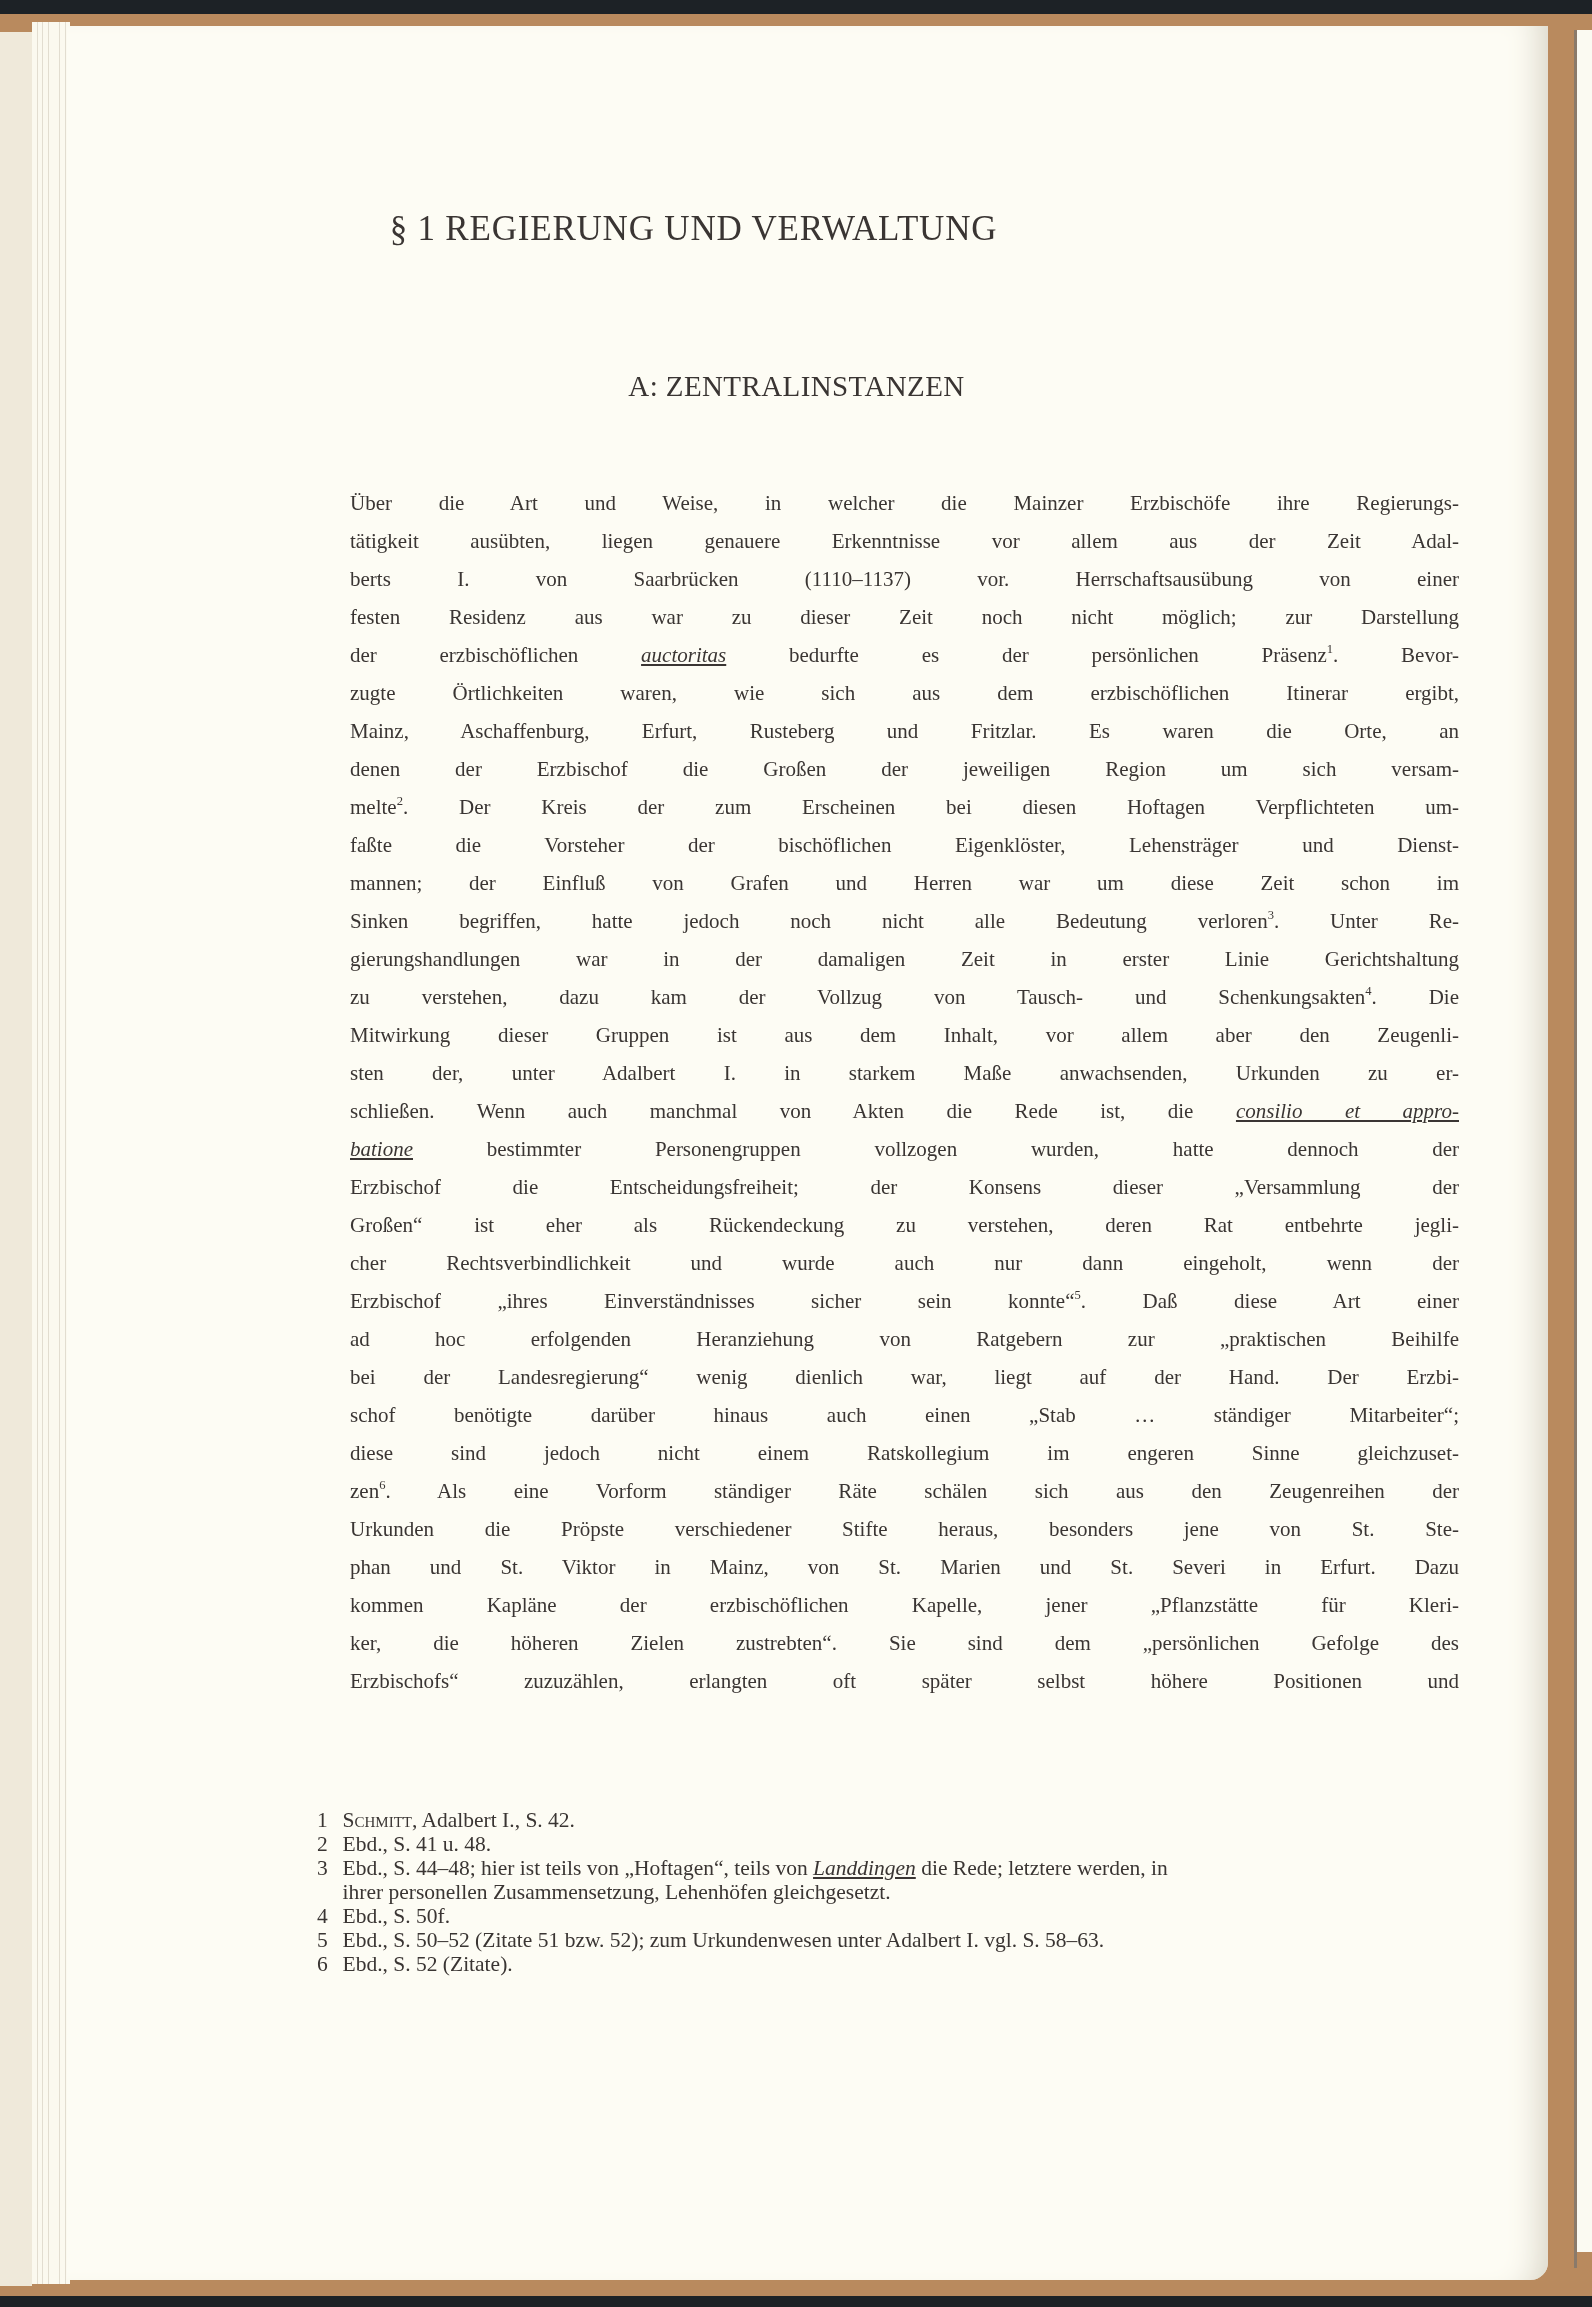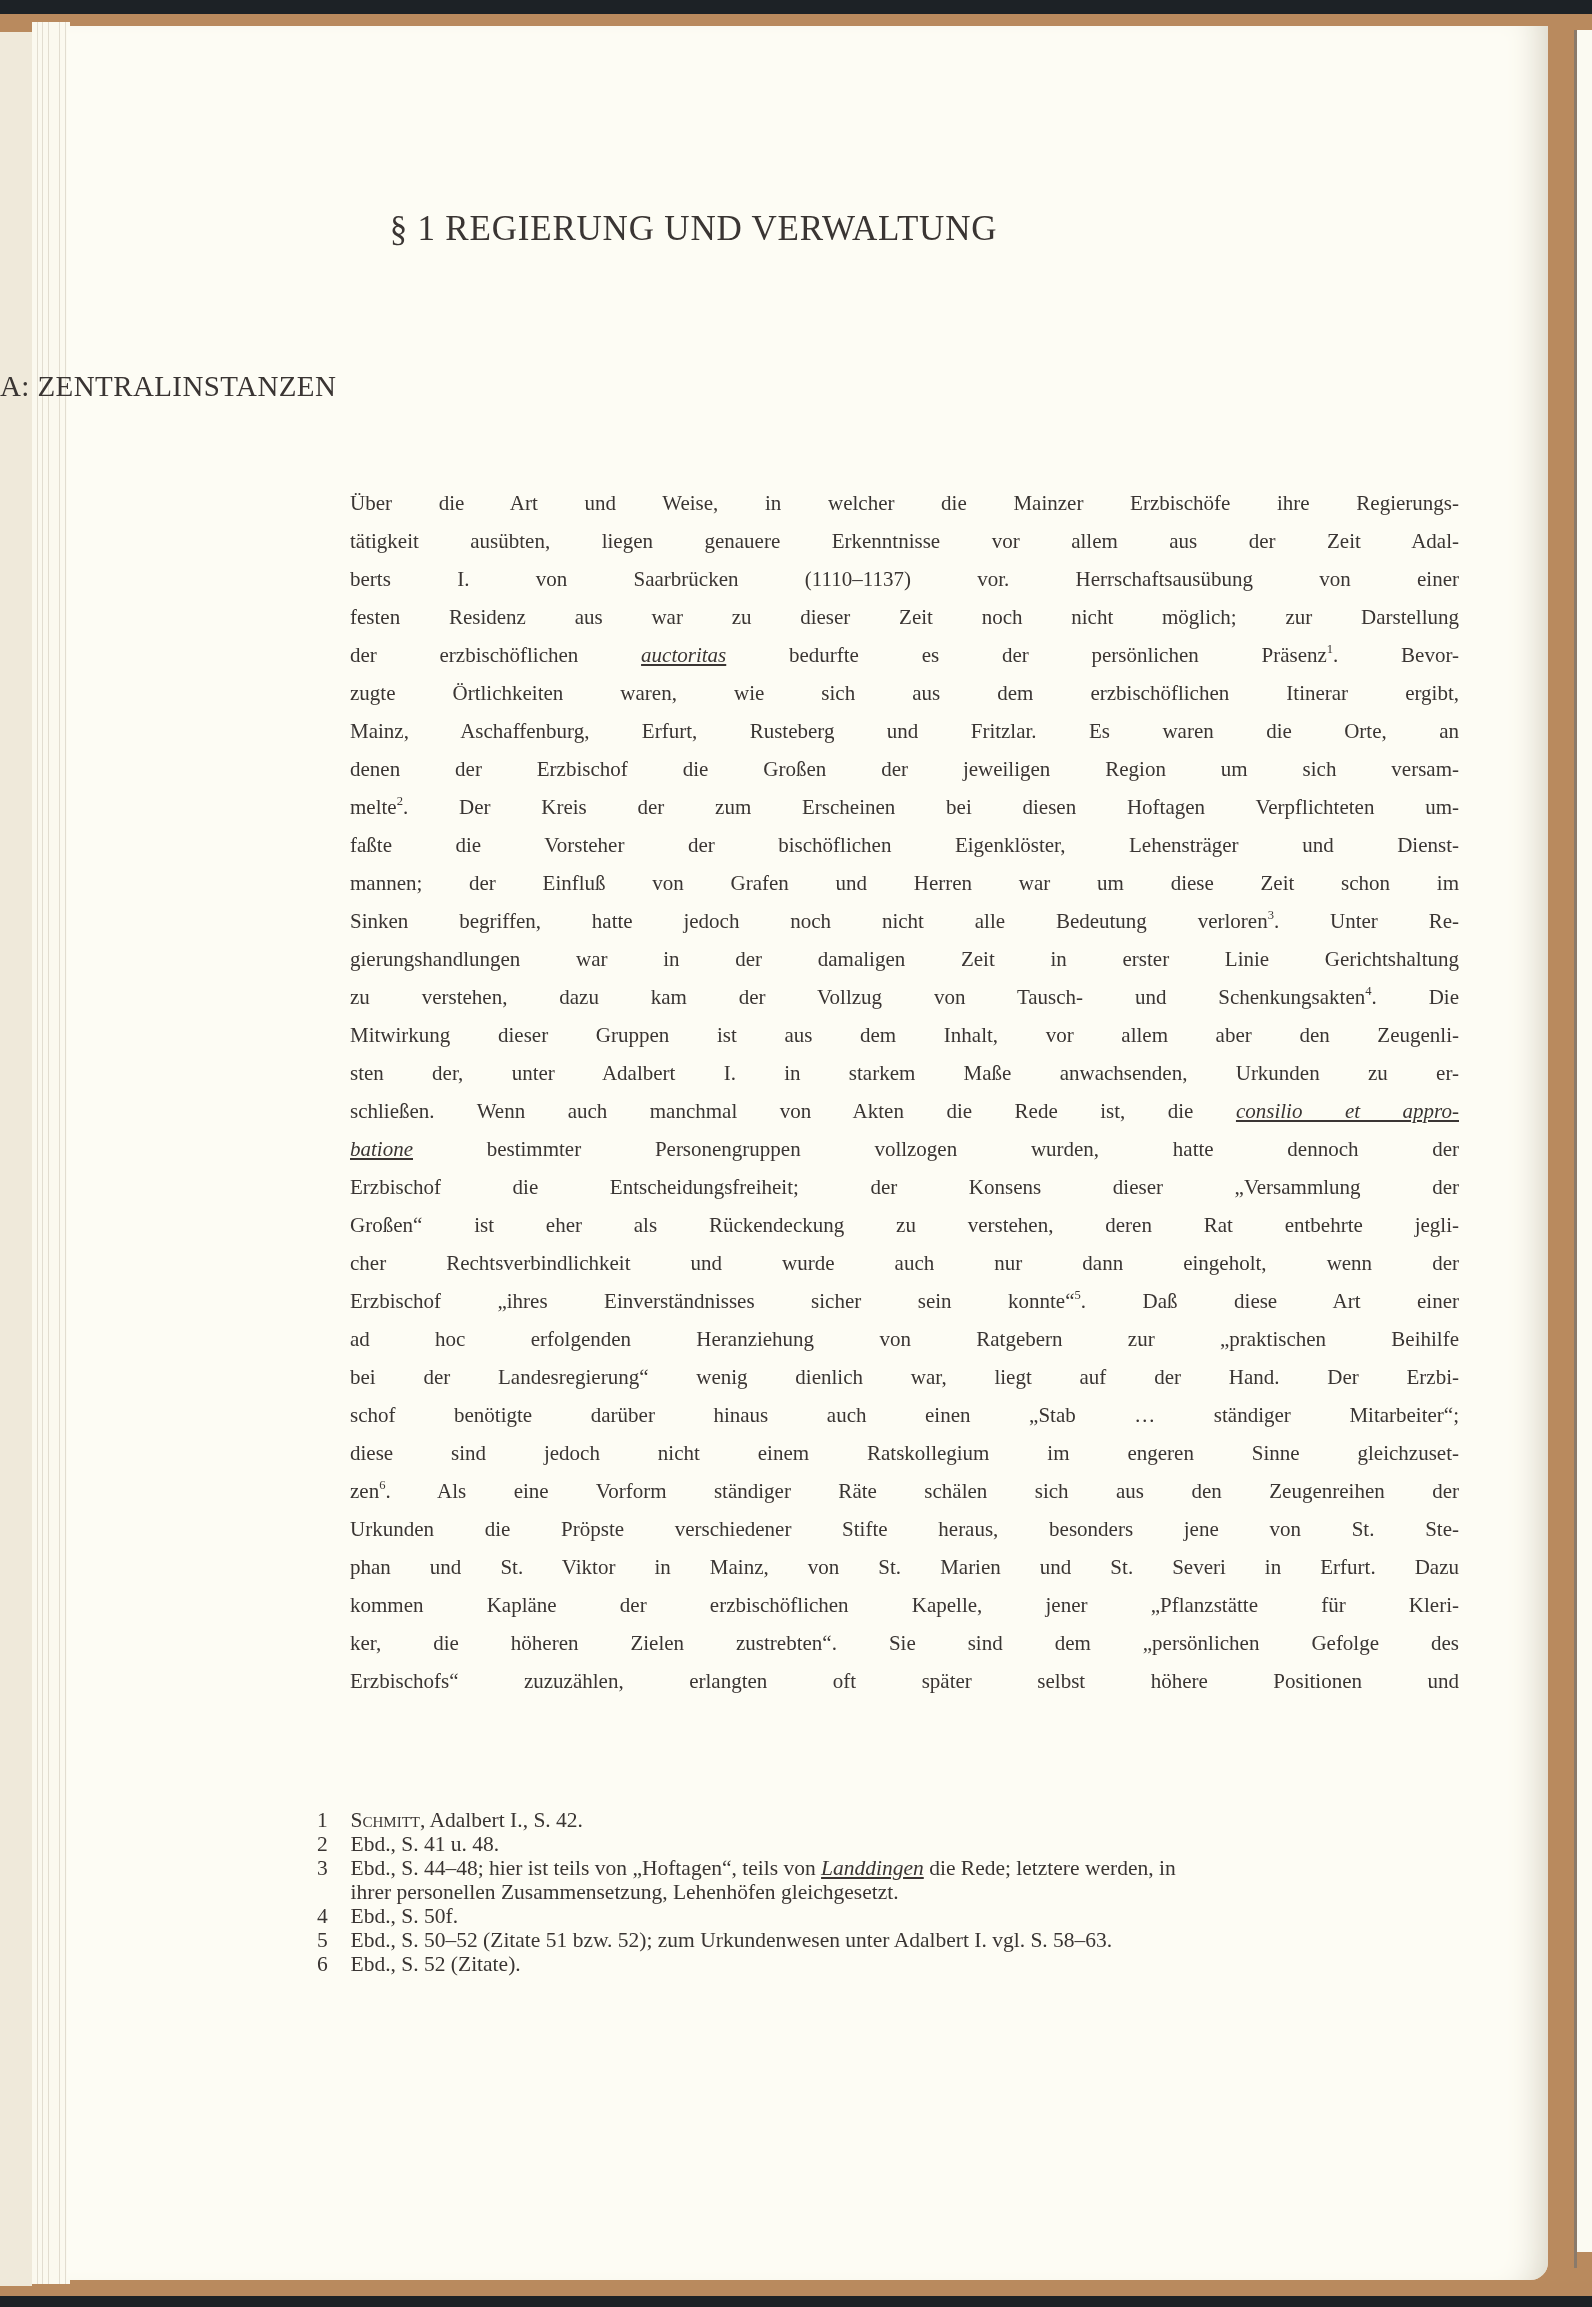--- a/index.html
+++ b/index.html
@@ -34,37 +34,37 @@
     position: absolute; left: 1577px; top: 30px; width: 16px; height: 2222px;
     background: #fbfaf2;
   }
   .text-ink { color: #3a3533; }
   .chapter-title {
     position: absolute; left: 0; width: 1387px; top: 209px;
     text-align: center; font-size: 35px; letter-spacing: 0.8px;
   }
   .section-title {
     position: absolute; left: 0; width: 1593px; top: 370px;
-    text-align: left; font-size: 29px; letter-spacing: 0.4px;
+    text-align: center; font-size: 29px; letter-spacing: 0.4px;
   }
   .body {
     position: absolute; left: 350px; top: 484px; width: 1109px;
     font-size: 21px; line-height: 38px;
   }
   .line { display: block; text-align: justify; text-align-last: justify; white-space: nowrap; height: 38px; }
   .line.last { text-align-last: justify; }
   sup { font-size: 60%; line-height: 0; vertical-align: 0.7em; }
   i { font-style: italic; text-decoration: underline; }
   .footnotes {
     position: absolute; left: 317px; top: 1808px; width: 1147px;
     font-size: 21.5px; line-height: 24px;
   }
   .fn { display: flex; }
   .fn-num { width: 25.5px; flex: none; }
-  .fn-text { flex: 1; margin-left: 8px; }
+  .fn-text { flex: 1; }
   .sc { font-variant: small-caps; }
 </style>
 </head>
 <body>
 
 <div class="board"></div>
 <div class="left-bg"></div>
 <div class="page-stack"></div>
 <div class="page"></div>
 <div class="edge-right"></div>

